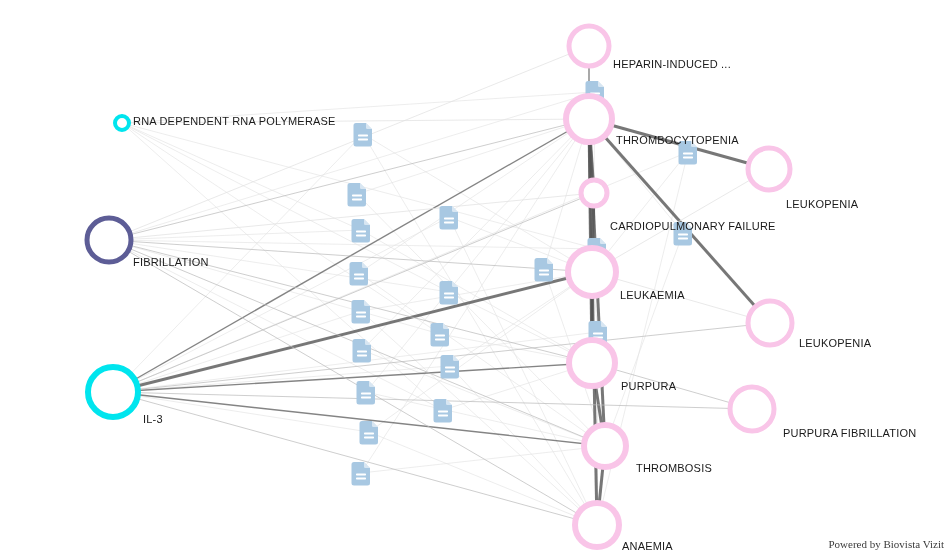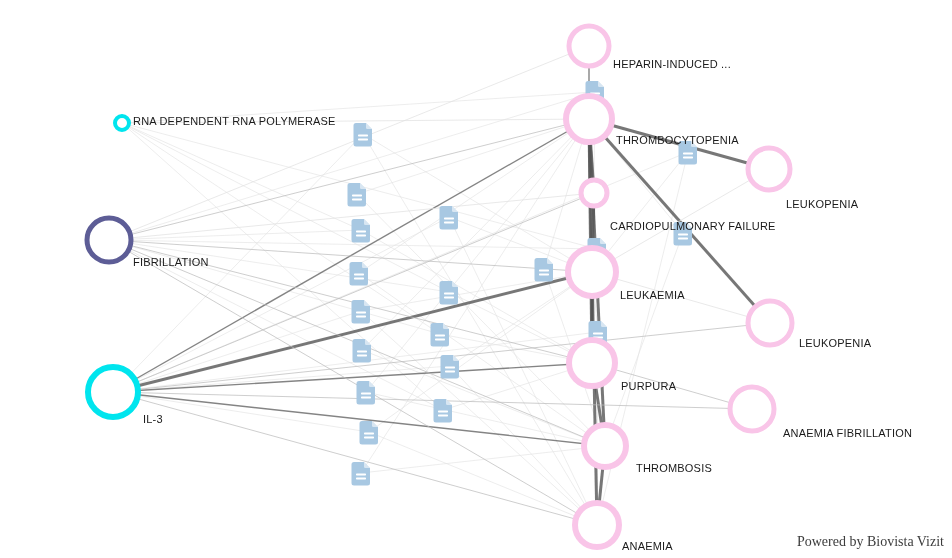--- a/index.html
+++ b/index.html
@@ -14,21 +14,21 @@
     letter-spacing:.2px;
     white-space:nowrap;
     line-height:1;
     user-select:none;
   }
   .footer{
     position:absolute;
     right:8px;
     bottom:8px;
     font-family:"Liberation Serif",serif;
-    font-size:14px;
+    font-size:11px;
     color:#3c3c3c;
     white-space:nowrap;
   }
 </style>
 </head>
 <body>
 
 <div id="stage">
   <svg id="graph" viewBox="0 0 952 558" xmlns="http://www.w3.org/2000/svg">
     <g id="edge-layer">
@@ -260,16 +260,16 @@
       <div class="nodelabel" style="left: 143px; top: 414px;">IL-3</div>
       <div class="nodelabel" style="left: 613px; top: 59px;">HEPARIN-INDUCED ...</div>
       <div class="nodelabel" style="left: 616px; top: 135px;">THROMBOCYTOPENIA</div>
       <div class="nodelabel" style="left: 610px; top: 221px;">CARDIOPULMONARY FAILURE</div>
       <div class="nodelabel" style="left: 620px; top: 290px;">LEUKAEMIA</div>
       <div class="nodelabel" style="left: 621px; top: 381px;">PURPURA</div>
       <div class="nodelabel" style="left: 636px; top: 463px;">THROMBOSIS</div>
       <div class="nodelabel" style="left: 622px; top: 541px;">ANAEMIA</div>
       <div class="nodelabel" style="left: 786px; top: 185px; margin-top: 14px;">LEUKOPENIA</div>
       <div class="nodelabel" style="left: 799px; top: 338px;">LEUKOPENIA</div>
-      <div class="nodelabel" style="left: 783px; top: 428px;">ANAEMIA FIBRILLATION</div>
+      <div class="nodelabel" style="left: 783px; top: 428px;">PURPURA FIBRILLATION</div>
     </div>
   <div class="footer">Powered by Biovista Vizit</div>
 </div>
 
 </body></html>

